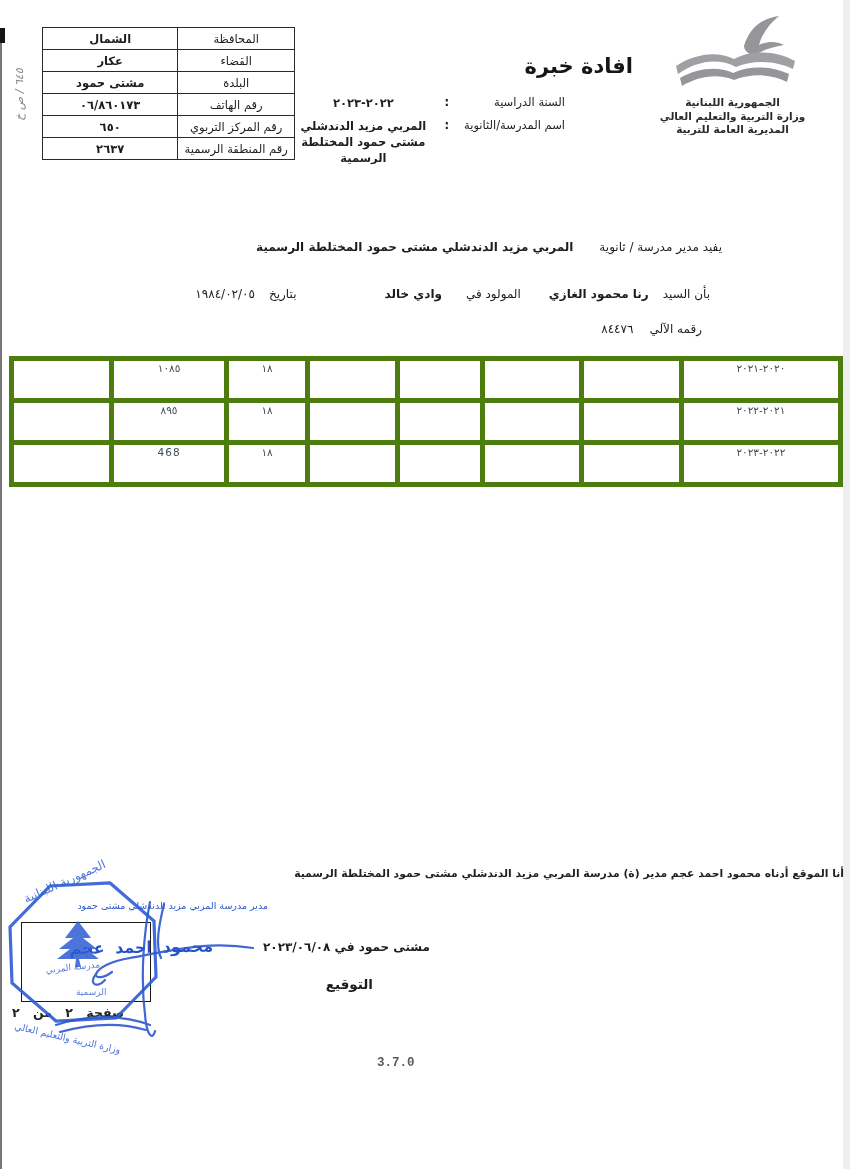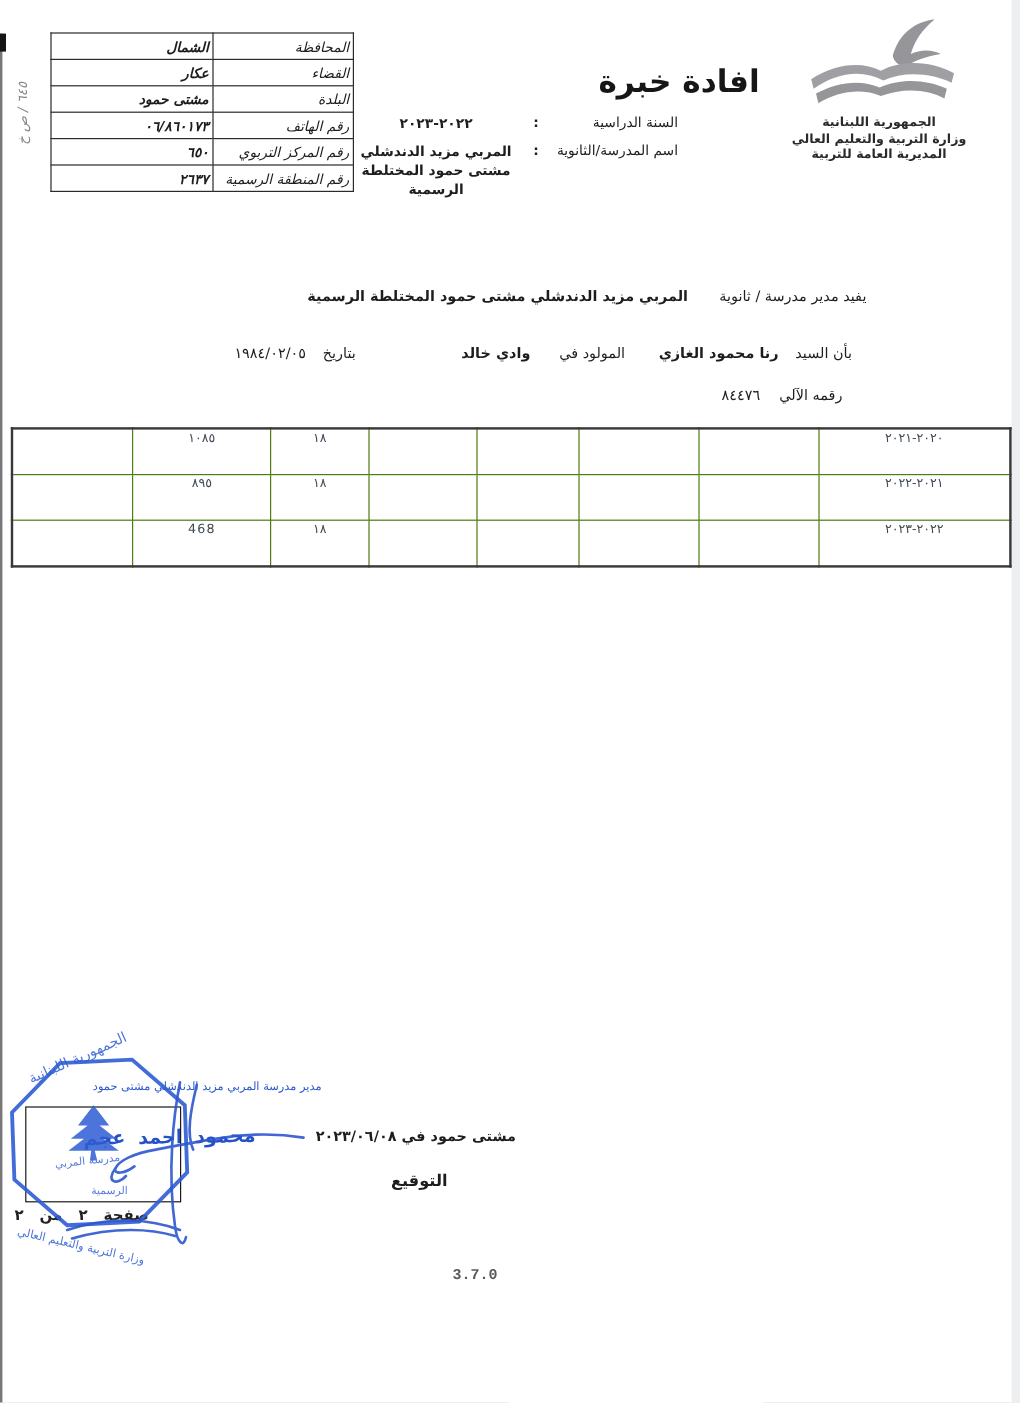--- a/index.html
+++ b/index.html
@@ -9,42 +9,42 @@
   .rtl{direction:rtl;}
   
   .edge-strip{right:0;top:0;width:7px;height:1169px;background:#eceef0;}
   .edge-line{left:0;top:28px;width:2px;height:1141px;background:#4a4a4c;opacity:.75;}
   .edge-blob{left:0;top:28px;width:5px;height:15px;background:#151515;}
   .hand-ref{left:-36px;top:88px;width:110px;text-align:center;transform:rotate(-90deg);
             font-size:11px;color:#86868b;letter-spacing:2px;font-style:italic;}
   
   .ministry{left:640px;top:96px;width:185px;text-align:center;font-weight:bold;
             font-size:10.5px;line-height:13.5px;color:#2a2a2e;}
-  .title{right:217px;top:54px;font-size:26px;font-weight:bold;color:#161616;}
+  .title{right:217px;top:54px;font-size:21px;font-weight:bold;color:#161616;}
   
   .meta{right:285px;top:95px;width:330px;font-size:11.5px;}
   .meta-row{display:flex;align-items:flex-start;margin-bottom:7px;}
   .meta-label{width:112px;flex:0 0 112px;}
   .meta-sep{margin:0 4px 0 10px;font-weight:bold;}
   .meta-value{width:142px;font-weight:bold;text-align:center;line-height:16px;}
   
   .info-table{left:42px;top:27px;width:253px;border-collapse:collapse;font-size:11.5px;}
-  .info-table td{border:1px solid #2a2a2a;height:21px;text-align:right;padding:0 3px;font-style:italic;}
+  .info-table td{border:1px solid #2a2a2a;height:21px;text-align:center;padding:0 3px;}
   .info-table{border:1.5px solid #2a2a2a;}
   .info-table .lbl{width:117px;}
   .info-table .val{width:136px;font-weight:bold;}
   
   .bodyline{display:flex;align-items:baseline;font-size:12px;white-space:nowrap;}
   .b1{right:128px;top:240px;gap:26px;}
   .b2{right:140px;top:287px;}
   .b3{right:148px;top:322px;gap:16px;}
   .bold{font-weight:bold;}
   
   .exp-table{left:9px;top:356px;width:834px;border-collapse:collapse;border:2px solid #383838;}
-  .exp-table td{border:1px solid #4d7c0f;height:35px;vertical-align:top;text-align:center;
+  .exp-table td{border:5px solid #4d7c0f;height:35px;vertical-align:top;text-align:center;
                 padding-top:1px;font-size:10.5px;color:#404a56;letter-spacing:1px;}
   
   .undersigned{right:6px;top:867px;font-size:10.8px;font-weight:bold;color:#1f1f1f;}
   .place-date{right:420px;top:940px;font-size:12px;font-weight:bold;}
   .sig-label{right:477px;top:976px;font-size:13.5px;font-weight:bold;}
   .version{left:377px;top:1056px;font-size:12.5px;font-weight:bold;color:#5a5a5e;
            font-family:Liberation Mono, monospace;}
   .page-note{left:12px;top:1005px;font-size:12.5px;font-weight:bold;color:#232323;word-spacing:9px;}
   
   .sig-rect{left:21px;top:922px;width:128px;height:78px;border:1.6px solid #1a1a1a;}
@@ -176,20 +176,21 @@
         <td></td>
         <td></td>
         <td></td>
         <td>١٨</td>
         <td>468</td>
         <td></td>
       </tr>
     </tbody>
   </table>
 
+  <div class="abs rtl undersigned">أنا الموقع أدناه محمود احمد عجم مدير (ة) مدرسة المربي مزيد الدندشلي مشتى حمود المختلطة الرسمية</div>
   <div class="abs rtl place-date">مشتى حمود في ٢٠٢٣/٠٦/٠٨</div>
   <div class="abs rtl sig-label">التوقيع</div>
   <div class="abs rtl page-note">صفحة ٢ من ٢</div>
   <div class="abs version">3.7.0</div>
 
   <div class="abs rtl director-line">مدير مدرسة المربي مزيد الدندشلي مشتى حمود</div>
   <div class="abs rtl director-name">محمود احمد عجم</div>
   <div class="abs sig-rect"></div>
 
   <svg class="abs stamp-svg" width="290" height="200" viewBox="0 0 290 200">

